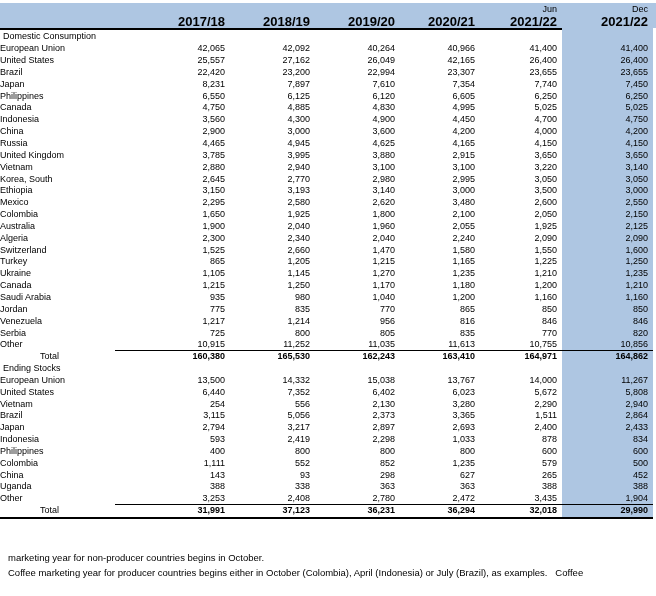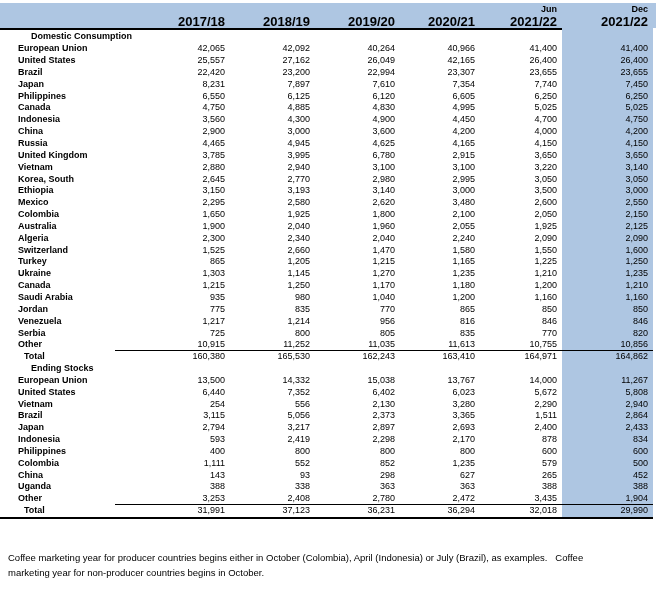--- a/index.html
+++ b/index.html
@@ -12,33 +12,33 @@
   .band-dec{position:absolute;left:562px;top:3px;width:91px;height:514px;}
   
   .rule-top{position:absolute;left:0;top:28px;width:562px;height:2px;background:#000;}
   .rule-bottom{position:absolute;left:0;top:517px;width:653px;height:2px;background:#000;}
   
   .header-row{
     position:absolute;left:0;top:3px;height:25px;width:656px;
     display:grid;grid-template-columns:140px 85px 85px 85px 80px 82px 91px;
   }
   .hcell{display:flex;flex-direction:column;justify-content:flex-end;text-align:right;}
-  .hcell .period{font-weight:bold;font-size:9px;height:12px;line-height:12px;}
+  .hcell .period{font-weight:normal;font-size:9px;height:12px;line-height:12px;}
   .hcell .year{font-weight:bold;font-size:13px;height:13px;line-height:13px;}
   
   .table-body{position:absolute;left:0;top:31px;width:656px;}
   .row{
     position:relative;display:grid;
     grid-template-columns:140px 85px 85px 85px 80px 82px 91px;
     height:11.85px;align-items:center;font-size:9px;line-height:11px;
   }
-  .row .lbl{padding-left:18px;white-space:nowrap;overflow:hidden;font-weight:bold;}
-  .row.section .lbl{padding-left:3px;font-weight:bold;margin-left:28px;}
-  .row.total .lbl{padding-left:24px;font-weight:bold;}
-  .row.total .val{font-weight:normal;}
+  .row .lbl{white-space:nowrap;overflow:hidden;}
+  .row.section .lbl{padding-left:3px;font-weight:normal;}
+  .row.total .lbl{padding-left:40px;font-weight:normal;}
+  .row.total .val{font-weight:bold;}
   .row .val{text-align:right;white-space:nowrap;}
   .row.underline::after{
     content:"";position:absolute;left:115px;width:538px;bottom:0;height:0;
     border-bottom:1px solid #000;
   }
   
   .footnote{position:absolute;left:8px;top:550px;width:644px;font-size:9.5px;line-height:15px;}
   .footnote div{white-space:pre;}
 </style>
 </head>
@@ -168,21 +168,21 @@
         <div class="val">4,945</div>
         <div class="val">4,625</div>
         <div class="val">4,165</div>
         <div class="val">4,150</div>
         <div class="val">4,150</div>
       </div>
       <div class="row country">
         <div class="lbl">United Kingdom</div>
         <div class="val">3,785</div>
         <div class="val">3,995</div>
-        <div class="val">6,780</div>
+        <div class="val">3,880</div>
         <div class="val">2,915</div>
         <div class="val">3,650</div>
         <div class="val">3,650</div>
       </div>
       <div class="row country">
         <div class="lbl">Vietnam</div>
         <div class="val">2,880</div>
         <div class="val">2,940</div>
         <div class="val">3,100</div>
         <div class="val">3,100</div>
@@ -256,21 +256,21 @@
         <div class="lbl">Turkey</div>
         <div class="val">865</div>
         <div class="val">1,205</div>
         <div class="val">1,215</div>
         <div class="val">1,165</div>
         <div class="val">1,225</div>
         <div class="val">1,250</div>
       </div>
       <div class="row country">
         <div class="lbl">Ukraine</div>
-        <div class="val">1,303</div>
+        <div class="val">1,105</div>
         <div class="val">1,145</div>
         <div class="val">1,270</div>
         <div class="val">1,235</div>
         <div class="val">1,210</div>
         <div class="val">1,235</div>
       </div>
       <div class="row country">
         <div class="lbl">Canada</div>
         <div class="val">1,215</div>
         <div class="val">1,250</div>
@@ -385,21 +385,21 @@
         <div class="val">2,897</div>
         <div class="val">2,693</div>
         <div class="val">2,400</div>
         <div class="val">2,433</div>
       </div>
       <div class="row country">
         <div class="lbl">Indonesia</div>
         <div class="val">593</div>
         <div class="val">2,419</div>
         <div class="val">2,298</div>
-        <div class="val">2,170</div>
+        <div class="val">1,033</div>
         <div class="val">878</div>
         <div class="val">834</div>
       </div>
       <div class="row country">
         <div class="lbl">Philippines</div>
         <div class="val">400</div>
         <div class="val">800</div>
         <div class="val">800</div>
         <div class="val">800</div>
         <div class="val">600</div>
@@ -446,16 +446,16 @@
         <div class="val">31,991</div>
         <div class="val">37,123</div>
         <div class="val">36,231</div>
         <div class="val">36,294</div>
         <div class="val">32,018</div>
         <div class="val">29,990</div>
       </div>
     </div>
 
   <div class="footnote">
+    <div>marketing year for non-producer countries begins in October.</div>
     <div>Coffee marketing year for producer countries begins either in October (Colombia), April (Indonesia) or July (Brazil), as examples.   Coffee</div>
-    <div>marketing year for non-producer countries begins in October.</div>
   </div>
 </div>
 
 </body></html>

